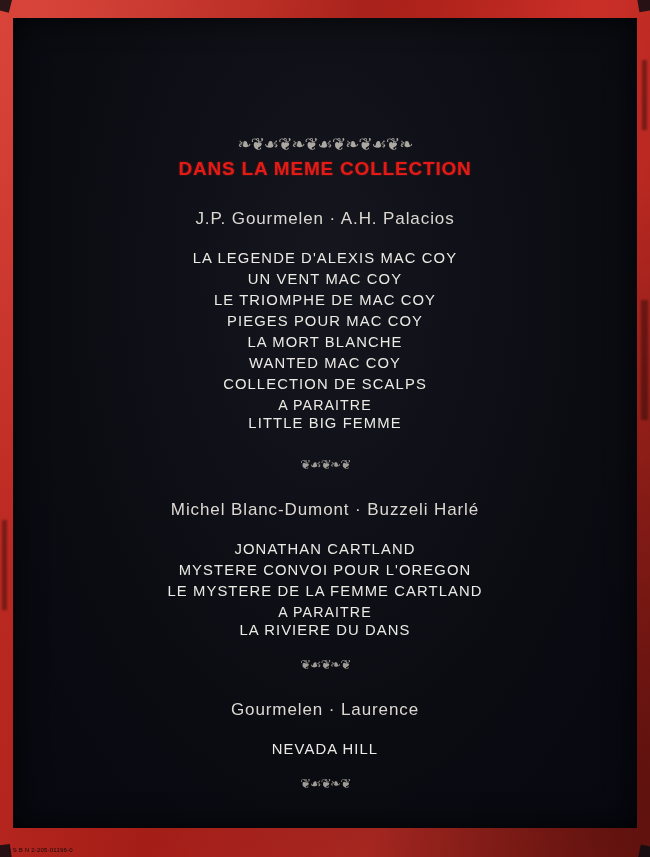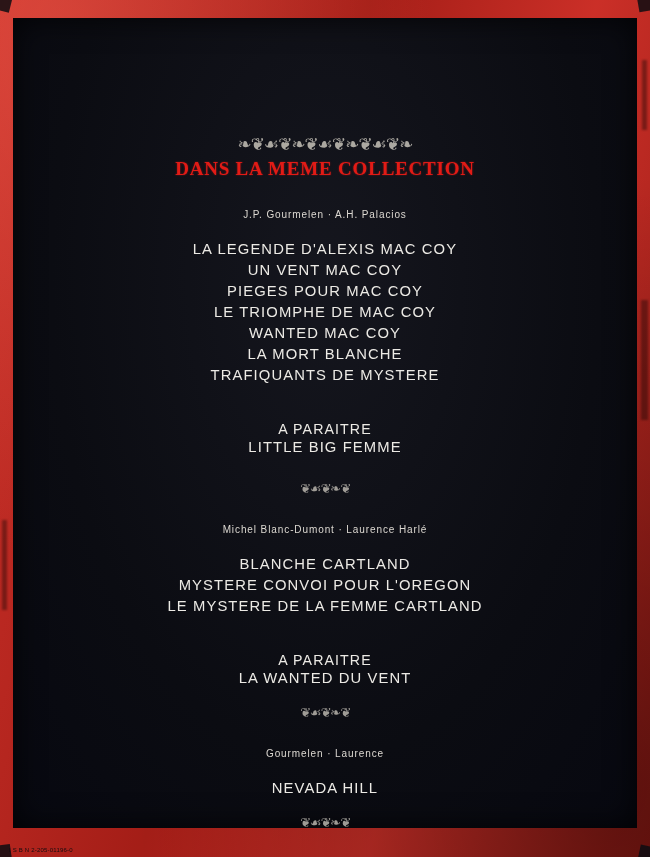--- a/index.html
+++ b/index.html
@@ -88,46 +88,46 @@
   .orn-small {
     font-size: 13px;
     letter-spacing: -1px;
     opacity: 0.85;
     white-space: nowrap;
   }
 
   .heading {
     margin-top: 5px;
     color: #e21b16;
-    font-family: Liberation Serif, serif;
+    font-family: Liberation Sans, sans-serif;
     font-weight: bold;
     font-size: 19px;
     letter-spacing: 0.8px;
     text-shadow: 0 0 2px rgba(226,27,22,0.55);
   }
 
   .author {
     margin-top: 29px;
-    font-size: 10px;
+    font-size: 17px;
     letter-spacing: 0.9px;
     color: #ddd9d2;
     font-family: "Liberation Sans", sans-serif;
   }
 
   .titles {
     margin-top: 19px;
   }
   .title-line {
     font-size: 14.8px;
     letter-spacing: 1.1px;
     line-height: 21px;
     color: #eceae5;
   }
   .subhead {
-    margin-top: 35px;
+    margin-top: 2px;
     font-size: 14.2px;
     letter-spacing: 1.1px;
     color: #eceae5;
   }
   .sep {
     margin-top: 24px;
     margin-bottom: 4px;
   }
   .sep-tight {
     margin-top: 17px;
@@ -171,41 +171,41 @@
       <div class="content">
 
         <div class="orn orn-wide">❧❦☙❦❧❦☙❦❧❦☙❦❧</div>
         <div class="heading">DANS LA MEME COLLECTION</div>
 
         <div>
           <div class="author">J.P. Gourmelen · A.H. Palacios</div>
           <div class="titles">
             <div class="title-line">LA LEGENDE D'ALEXIS MAC COY</div>
             <div class="title-line">UN VENT MAC COY</div>
+            <div class="title-line">LE TRIOMPHE DE MAC COY</div>
             <div class="title-line">PIEGES POUR MAC COY</div>
-            <div class="title-line">LE TRIOMPHE DE MAC COY</div>
+            <div class="title-line">LA MORT BLANCHE</div>
             <div class="title-line">WANTED MAC COY</div>
-            <div class="title-line">LA MORT BLANCHE</div>
-            <div class="title-line">TRAFIQUANTS DE MYSTERE</div>
+            <div class="title-line">COLLECTION DE SCALPS</div>
           </div>
           <div class="subhead">A PARAITRE</div>
           <div class="title-line">LITTLE BIG FEMME</div>
         </div>
 
         <div class="orn orn-small sep">❦☙❦❧❦</div>
 
         <div>
-          <div class="author">Michel Blanc-Dumont · Laurence Harlé</div>
+          <div class="author">Michel Blanc-Dumont · Buzzeli Harlé</div>
           <div class="titles">
-            <div class="title-line">BLANCHE CARTLAND</div>
+            <div class="title-line">JONATHAN CARTLAND</div>
             <div class="title-line">MYSTERE CONVOI POUR L'OREGON</div>
             <div class="title-line">LE MYSTERE DE LA FEMME CARTLAND</div>
           </div>
           <div class="subhead">A PARAITRE</div>
-          <div class="title-line">LA WANTED DU VENT</div>
+          <div class="title-line">LA RIVIERE DU DANS</div>
         </div>
 
         <div class="orn orn-small sep-tight">❦☙❦❧❦</div>
 
         <div>
           <div class="author">Gourmelen · Laurence</div>
           <div class="titles">
             <div class="title-line">NEVADA HILL</div>
           </div>
         </div>

